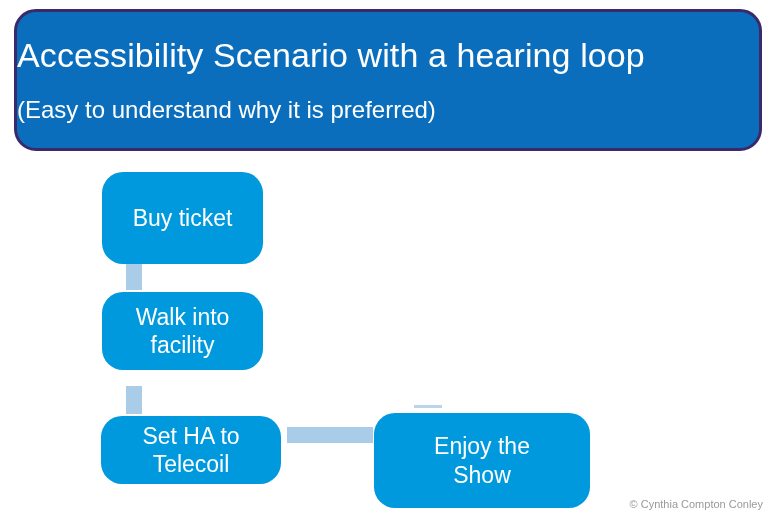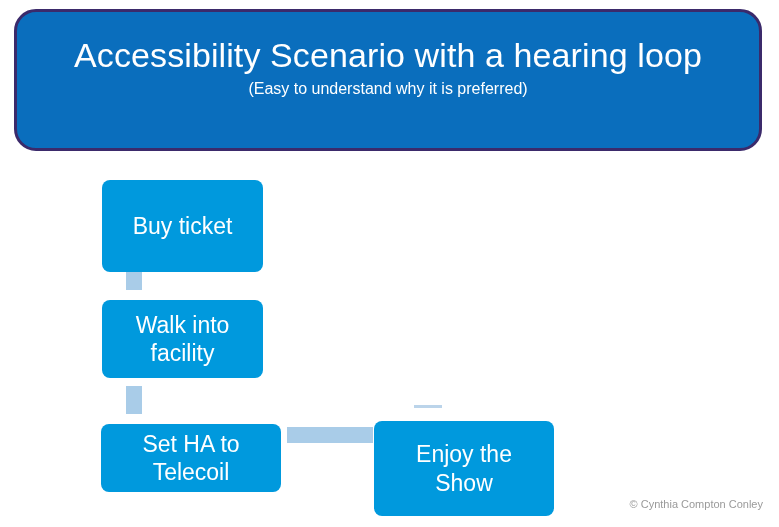--- a/index.html
+++ b/index.html
@@ -22,64 +22,63 @@
     left: 14px;
     top: 9px;
     width: 748px;
     height: 142px;
     box-sizing: border-box;
     background: #0A6EBD;
     border: 3px solid #3B2A6B;
     border-radius: 22px;
     display: flex;
     flex-direction: column;
-    align-items: center;
+    align-items: flex-start;
     justify-content: flex-start;
   }
   #title-text {
     color: #ffffff;
     font-size: 34px;
     line-height: 1;
     font-weight: 400;
     margin-top: 26px;
     letter-spacing: 0.1px;
     white-space: nowrap;
   }
   #subtitle-text {
     color: #ffffff;
-    font-size: 16px;
+    font-size: 24px;
     line-height: 1;
     font-weight: 400;
-    margin-top: 9px;
+    margin-top: 26px;
     white-space: nowrap;
   }
 
   
   .flow-box {
     position: absolute;
     box-sizing: border-box;
     background: #0099DD;
-    border-radius: 8px;
+    border-radius: 21px;
     color: #ffffff;
     font-size: 23px;
     line-height: 1.22;
     display: flex;
     align-items: center;
     justify-content: center;
     text-align: center;
     padding: 0 16px;
     white-space: pre-line;
     z-index: 3;
-    margin-top: 8px;
   }
 
   #box-buy-ticket   { left: 102px; top: 172px; width: 161px; height: 92px; }
   #box-walk-into    { left: 102px; top: 292px; width: 161px; height: 78px; }
   #box-set-ha       { left: 101px; top: 416px; width: 180px; height: 68px; }
-  #box-enjoy-show   { left: 374px; top: 413px; width: 180px; height: 95px; }
+  #box-enjoy-show   { left: 374px; top: 413px; width: 216px; height: 95px; }
 
   
   .connector {
     position: absolute;
     background: #A9CCE8;
     z-index: 1;
   }
   #connector-1 { left: 126px; top: 264px; width: 16px; height: 26px; }
   #connector-2 { left: 126px; top: 386px; width: 16px; height: 28px; }
   #connector-3 { left: 287px; top: 427px; width: 86px; height: 16px; }

